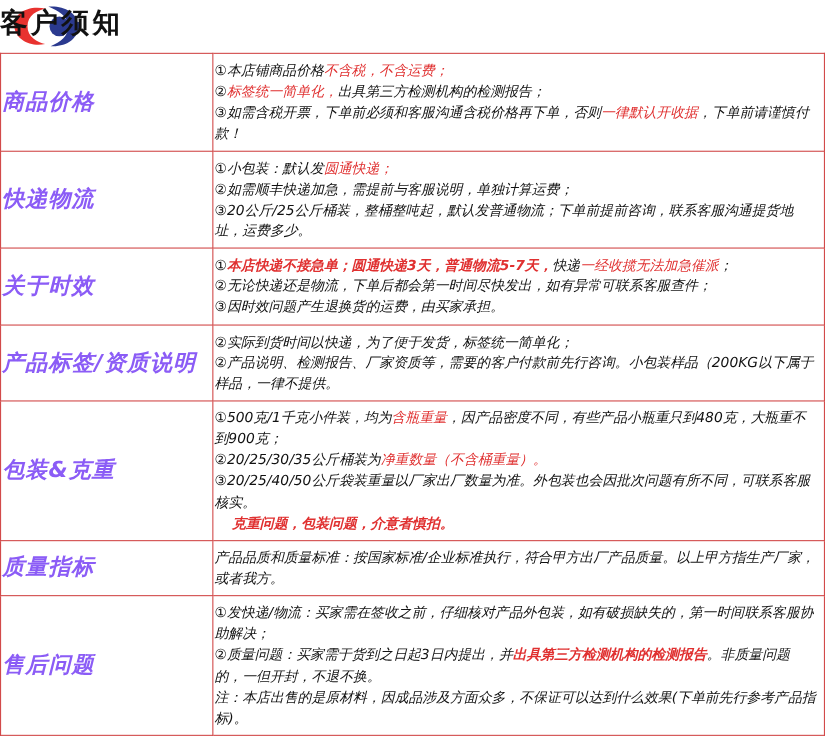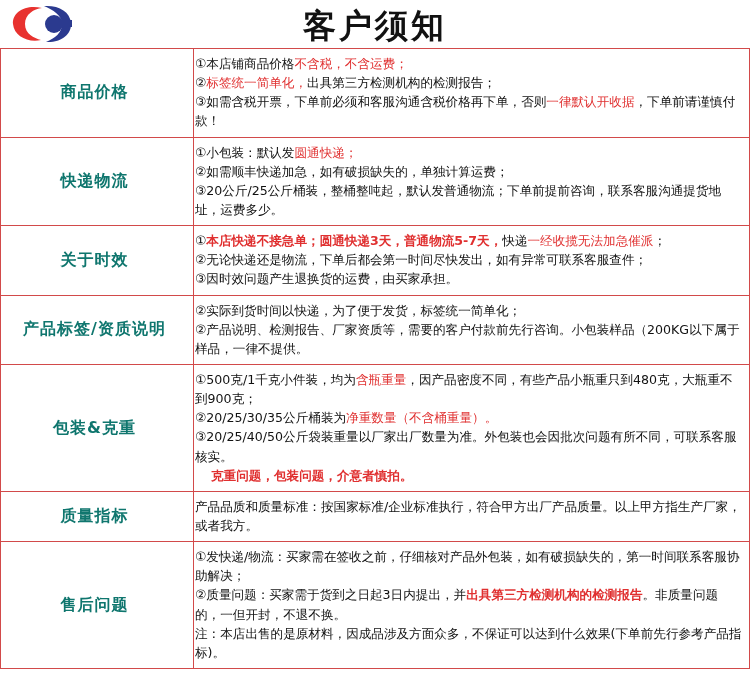--- a/index.html
+++ b/index.html
@@ -30,45 +30,44 @@
     left: 8px;
     top: 2px;
     width: 78px;
     height: 44px;
   }
   .title {
     position: absolute;
     left: 0;
     right: 0;
     top: 4px;
-    text-align: center;
     font-family: "DejaVu Sans", sans-serif;
-    font-size: 33px;
+    font-size: 25px;
     font-weight: bold;
     letter-spacing: 3px;
     color: #111;
   }
   
   table.notice {
     border-collapse: collapse;
     width: 750px;
     table-layout: fixed;
   }
   table.notice td {
     border: 1px solid #d24a4a;
     vertical-align: middle;
     padding: 5px 6px 6px 1px;
+    font-style: italic;
   }
   td.label {
     width: 185px;
-    text-align: center;
-    font-size: 16px;
+    font-size: 20px;
     font-weight: bold;
     font-family: "DejaVu Sans", sans-serif;
-    color: #0f766e;
+    color: #8b5cf6;
     letter-spacing: 1px;
     line-height: 1.35;
   }
   td.content {
     font-size: 12.6px;
     font-family: "DejaVu Sans", sans-serif;
     line-height: 1.52;
     color: #111;
     padding-left: 8px;
   }
@@ -108,21 +107,21 @@
           <td class="content">
             <p><span>①本店铺商品价格</span><span class="red">不含税，不含运费；</span></p>
             <p><span>②</span><span class="red">标签统一简单化，</span><span>出具第三方检测机构的检测报告；</span></p>
             <p><span>③如需含税开票，下单前必须和客服沟通含税价格再下单，否则</span><span class="red">一律默认开收据</span><span>，下单前请谨慎付款！</span></p>
           </td>
         </tr>
         <tr>
           <td class="label">快递物流</td>
           <td class="content">
             <p><span>①小包装：默认发</span><span class="red">圆通快递；</span></p>
-            <p><span>②如需顺丰快递加急，如有破损缺失的，单独计算运费；</span></p>
+            <p><span>②如需顺丰快递加急，需提前与客服说明，单独计算运费；</span></p>
             <p><span>③20公斤/25公斤桶装，整桶整吨起，默认发普通物流；下单前提前咨询，联系客服沟通提货地址，运费多少。</span></p>
           </td>
         </tr>
         <tr>
           <td class="label">关于时效</td>
           <td class="content">
             <p><span>①</span><span class="redb">本店快递不接急单；圆通快递3天，普通物流5-7天，</span><span>快递</span><span class="red">一经收揽无法加急催派</span><span>；</span></p>
             <p><span>②无论快递还是物流，下单后都会第一时间尽快发出，如有异常可联系客服查件；</span></p>
             <p><span>③因时效问题产生退换货的运费，由买家承担。</span></p>
           </td>

